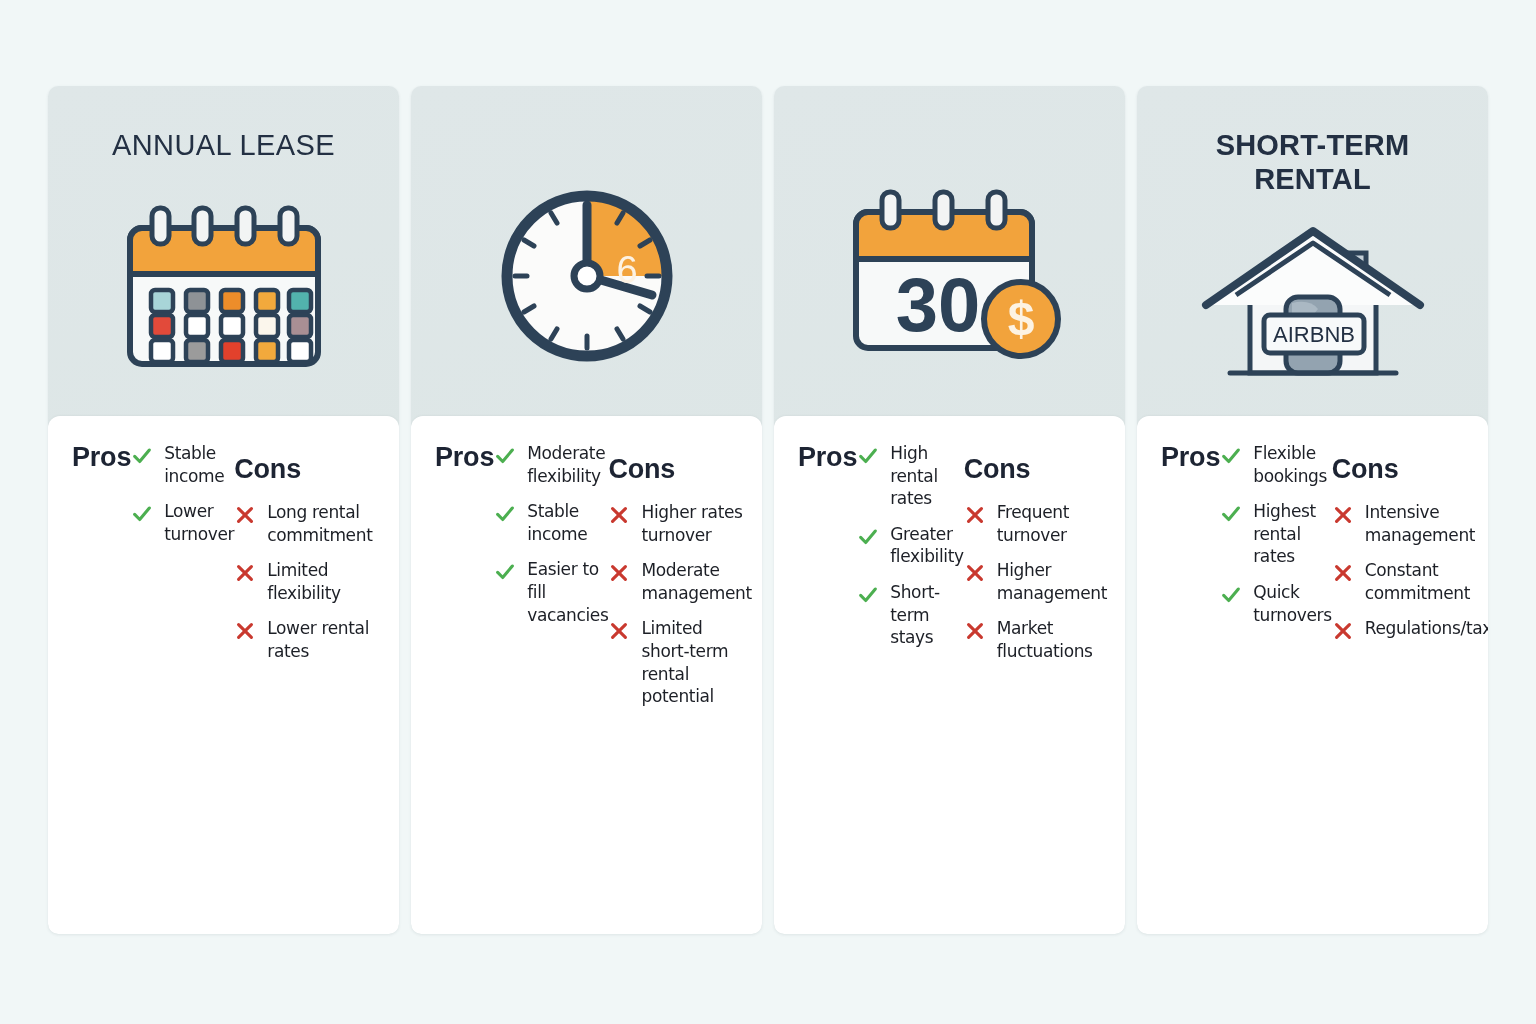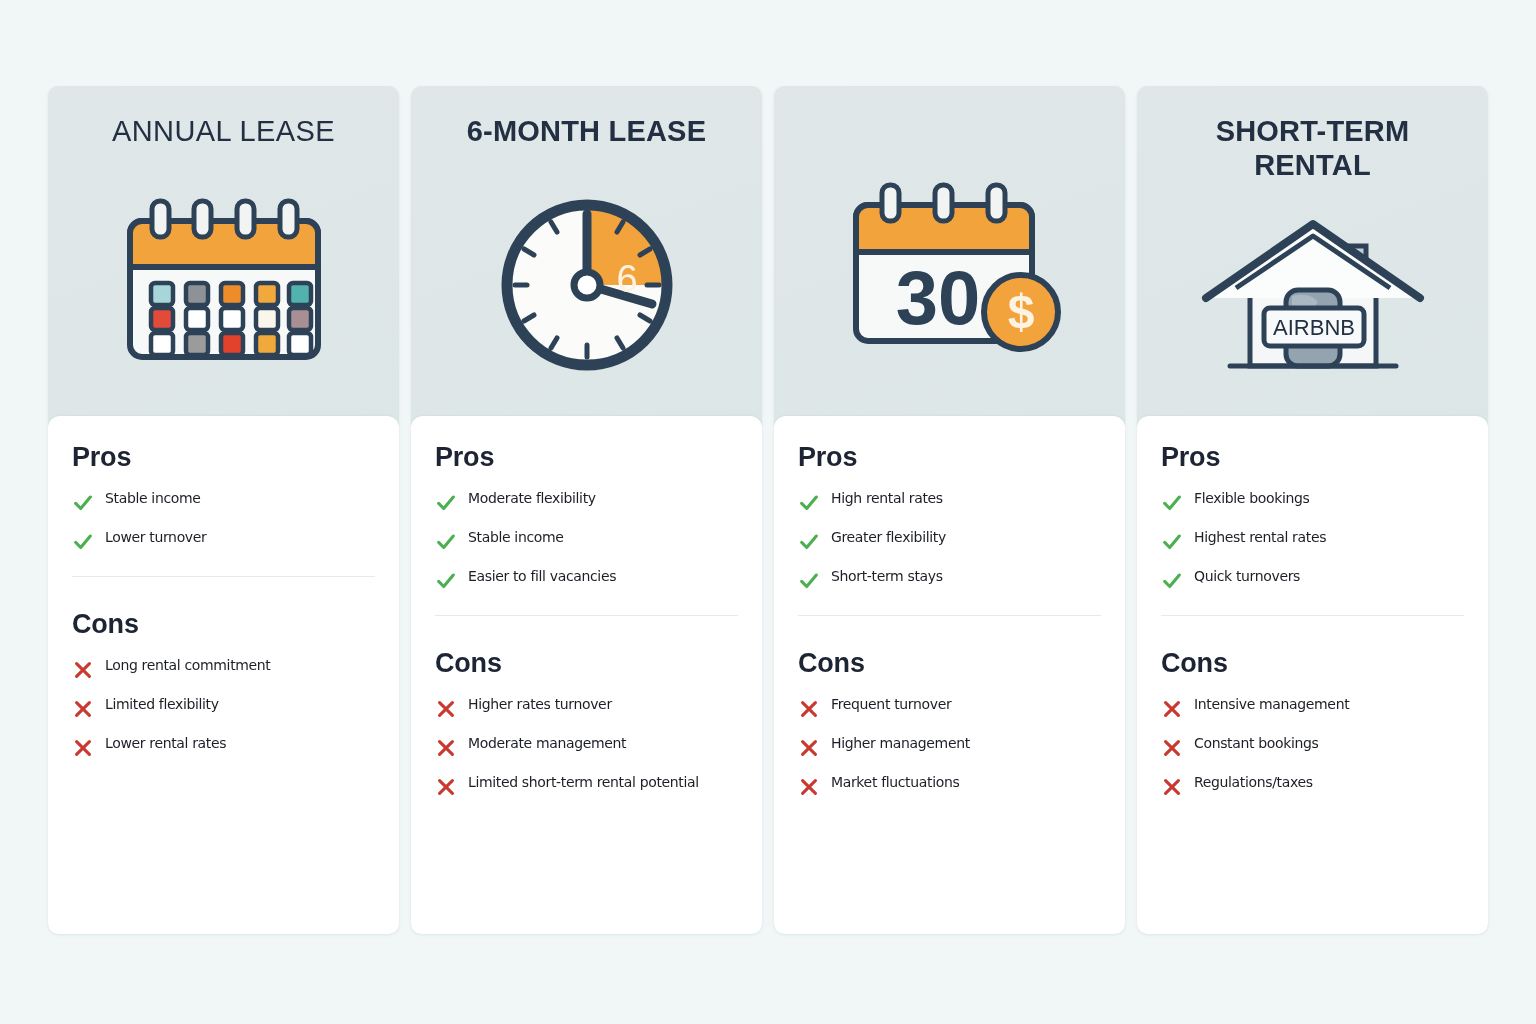--- a/index.html
+++ b/index.html
@@ -37,21 +37,21 @@
     overflow: hidden;
   }
 
   
   .card-head {
     height: 336px;
     flex: 0 0 336px;
     display: flex;
     flex-direction: column;
     align-items: center;
-    padding-top: 29px;
+    padding-top: 43px;
     position: relative;
   }
 
   .card-title {
     color: #233043;
     font-size: 29px;
     line-height: 1.16;
     letter-spacing: 0.4px;
     text-align: center;
     padding: 0 16px;
@@ -70,21 +70,20 @@
   }
 
   
   .card-body {
     flex: 1 1 auto;
     background: #ffffff;
     border-radius: 12px 12px 10px 10px;
     margin-top: -6px;
     padding: 26px 24px 22px 24px;
     display: flex;
-    flex-direction: column;
     box-shadow: 0 -1px 2px rgba(70,90,100,0.05);
   }
 
   .sect-title {
     font-size: 27px;
     font-weight: 700;
     color: #1d2433;
     letter-spacing: -0.2px;
     margin-bottom: 16px;
   }
@@ -102,21 +101,21 @@
 
   .mark {
     flex: 0 0 auto;
     width: 22px;
     height: 24px;
     display: block;
     margin-top: 2px;
   }
 
   .item-text {
-    font-size: 14px;
+    font-size: 17px;
     line-height: 1.33;
     color: #1c1f26;
     font-family: "DejaVu Sans", sans-serif;
     font-weight: 400;
     letter-spacing: -0.35px;
   }
 
   .divider {
     height: 1px;
     background: #e6eaea;
@@ -207,21 +206,20 @@
               </svg>
             <span class="item-text">Lower rental rates</span>
           </li>
         </ul>
       </div>
     </div>
   </div>
 
   <div class="card">
     <div class="card-head">
-      <div class="card-title bold">6-MONTH LEASE</div>
       <div class="icon-wrap">
         <svg class="icon-svg" width="210" height="200" viewBox="0 0 210 200">
           <circle cx="105" cy="103" r="80" fill="#fbfbfa"></circle>
           <path d="M105 103 L105 23 A80 80 0 0 1 185 103 Z" fill="#f2a33c"></path>
           <circle cx="105" cy="103" r="80" fill="none" stroke="#2d4257" stroke-width="11"></circle>
           <g stroke="#2d4257" stroke-width="5" stroke-linecap="round">
             <line x1="105" y1="31" x2="105" y2="43"></line>
             <line x1="177" y1="103" x2="165" y2="103"></line>
             <line x1="105" y1="175" x2="105" y2="163"></line>
             <line x1="33" y1="103" x2="45" y2="103"></line>
@@ -403,21 +401,21 @@
           <li class="item">
             <svg class="mark" viewBox="0 0 24 24">
                 <path d="M5 5 L19 19 M19 5 L5 19" fill="none" stroke="#c9392f" stroke-width="3.4" stroke-linecap="round"></path>
               </svg>
             <span class="item-text">Intensive management</span>
           </li>
           <li class="item">
             <svg class="mark" viewBox="0 0 24 24">
                 <path d="M5 5 L19 19 M19 5 L5 19" fill="none" stroke="#c9392f" stroke-width="3.4" stroke-linecap="round"></path>
               </svg>
-            <span class="item-text">Constant bookings</span>
+            <span class="item-text">Constant commitment</span>
           </li>
           <li class="item">
             <svg class="mark" viewBox="0 0 24 24">
                 <path d="M5 5 L19 19 M19 5 L5 19" fill="none" stroke="#c9392f" stroke-width="3.4" stroke-linecap="round"></path>
               </svg>
             <span class="item-text">Regulations/taxes</span>
           </li>
         </ul>
       </div>
     </div>

